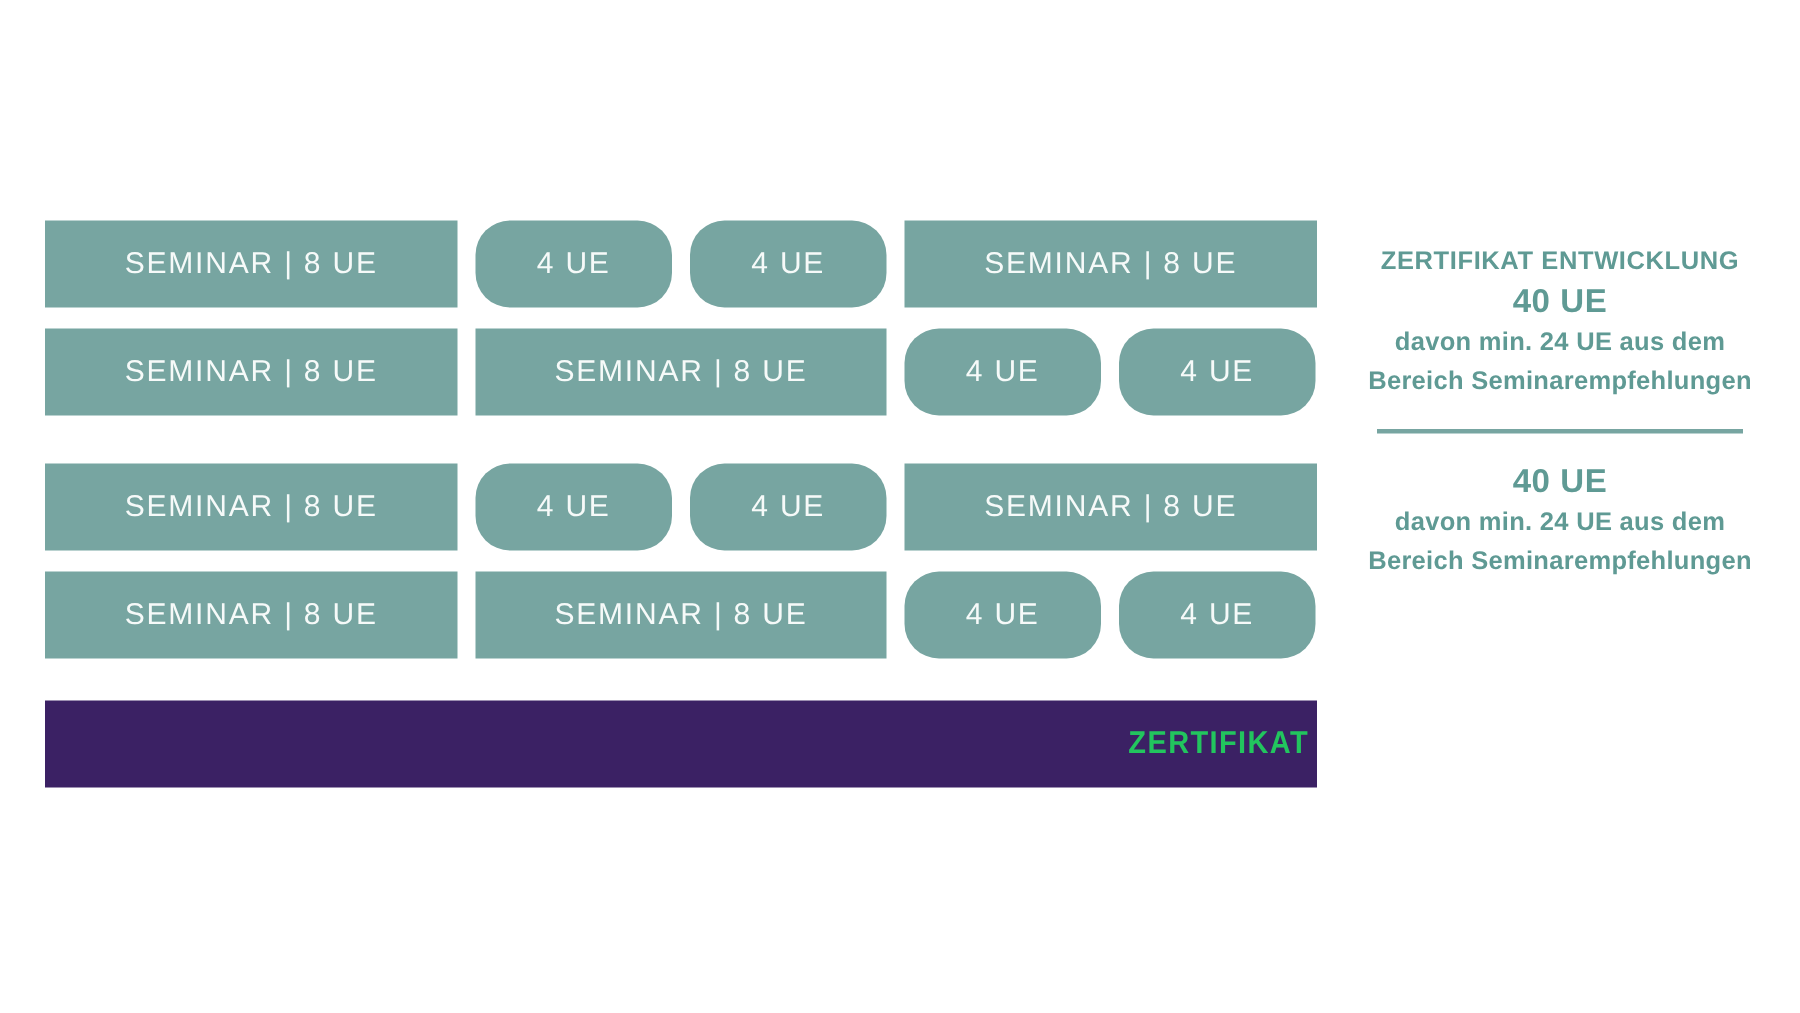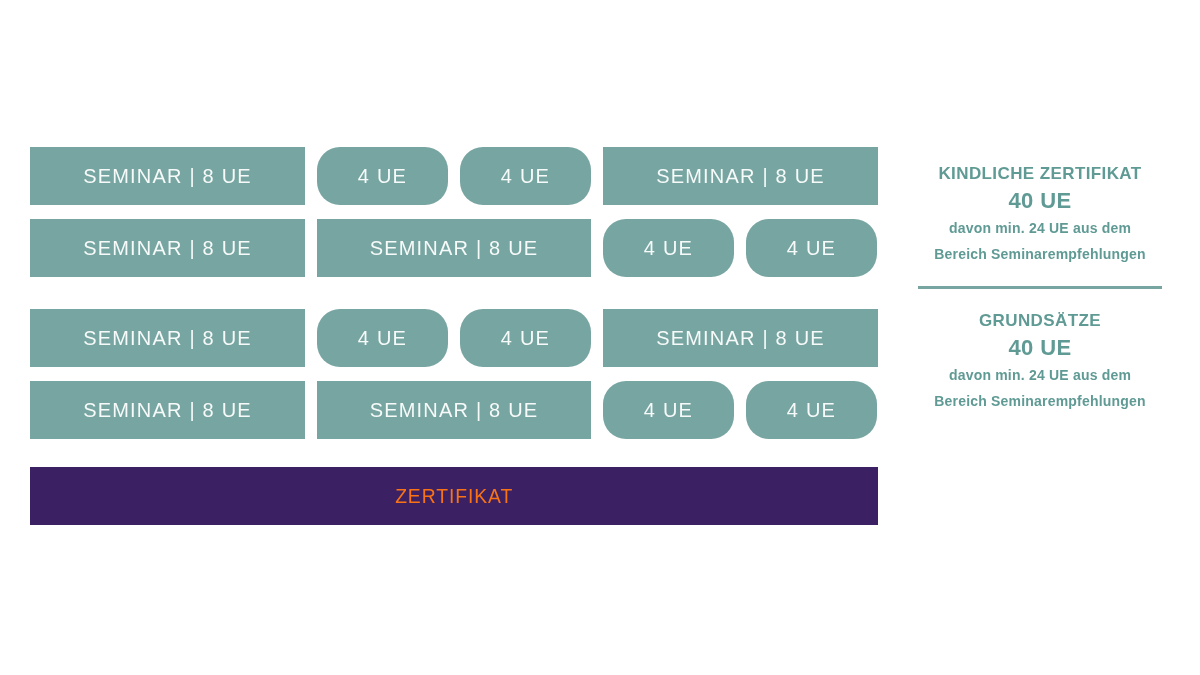--- a/index.html
+++ b/index.html
@@ -6,28 +6,28 @@
   .canvas{position:relative;width:1200px;height:675px;background:#ffffff;overflow:hidden;
           font-family:"Liberation Sans",sans-serif;}
   .row{position:absolute;left:30px;display:flex;gap:12px;height:58px;}
   .box{display:flex;align-items:center;justify-content:center;
        background:#77a5a1;color:#f6faf9;font-size:20px;font-weight:300;
        letter-spacing:1.2px;white-space:nowrap;}
   .w-wide{width:275px;}
   .w-wide2{width:274px;}
   .w-small{width:131px;border-radius:23px;}
   .cert{position:absolute;left:30px;top:467px;width:848px;height:58px;
-        background:#3b2164;color:#f97316;display:flex;align-items:center;justify-content:center;
-        font-size:21px;letter-spacing:1px;font-weight:400;}
+        background:#3b2164;color:#22c55e;display:flex;align-items:center;justify-content:flex-end;
+        font-size:21px;letter-spacing:1px;font-weight:700;}
   .cert span{display:inline-block;transform:scaleX(.92);}
   .summaries{position:absolute;left:890px;top:160px;width:300px;text-align:center;
              color:#5f9a94;font-weight:bold;}
   .s-title{font-size:17px;line-height:27px;letter-spacing:0.4px;}
   .s-hours{font-size:22px;line-height:28px;letter-spacing:0.4px;}
-  .s-note{font-size:14px;line-height:26px;letter-spacing:0.2px;}
+  .s-note{font-size:17px;line-height:26px;letter-spacing:0.2px;}
   .divider{border:none;border-top:3px solid #77a5a1;width:244px;margin:19px auto 18px auto;}
 </style>
 </head>
 <body>
 
 <div class="canvas">
 
   <div class="row" style="top:147px">
     <div class="box w-wide">SEMINAR | 8 UE</div>
     <div class="box w-small">4 UE</div>
@@ -55,27 +55,26 @@
     <div class="box w-small">4 UE</div>
     <div class="box w-small">4 UE</div>
   </div>
 
   <div class="cert">
     <span>ZERTIFIKAT</span>
   </div>
 
   <aside class="summaries">
     <div>
-      <div class="s-title">KINDLICHE ZERTIFIKAT</div>
+      <div class="s-title">ZERTIFIKAT ENTWICKLUNG</div>
       <div class="s-hours">40 UE</div>
       <div class="s-note">davon min. 24 UE aus dem</div>
       <div class="s-note">Bereich Seminarempfehlungen</div>
     </div>
     <hr class="divider">
     <div>
-      <div class="s-title">GRUNDSÄTZE</div>
       <div class="s-hours">40 UE</div>
       <div class="s-note">davon min. 24 UE aus dem</div>
       <div class="s-note">Bereich Seminarempfehlungen</div>
     </div>
   </aside>
 
 </div>
 
 </body></html>

